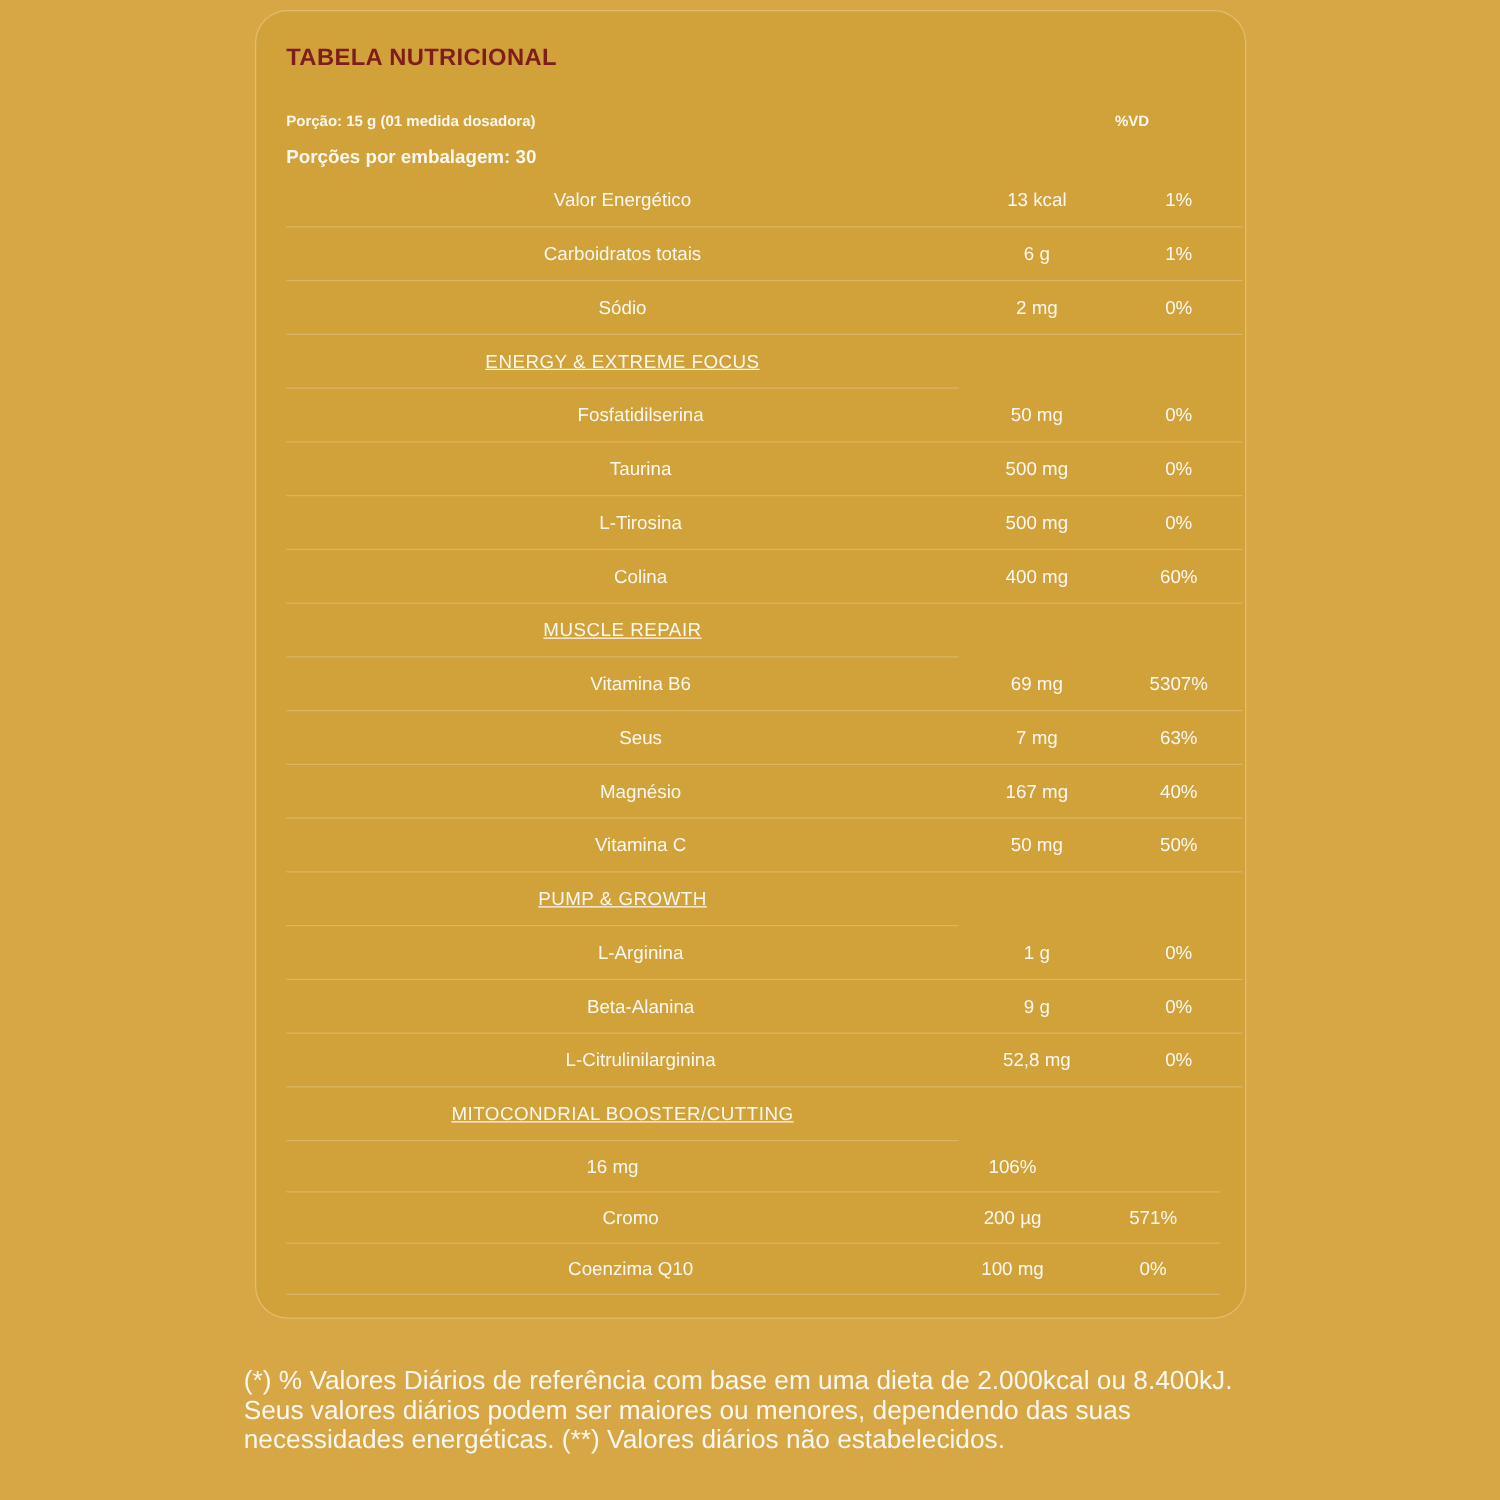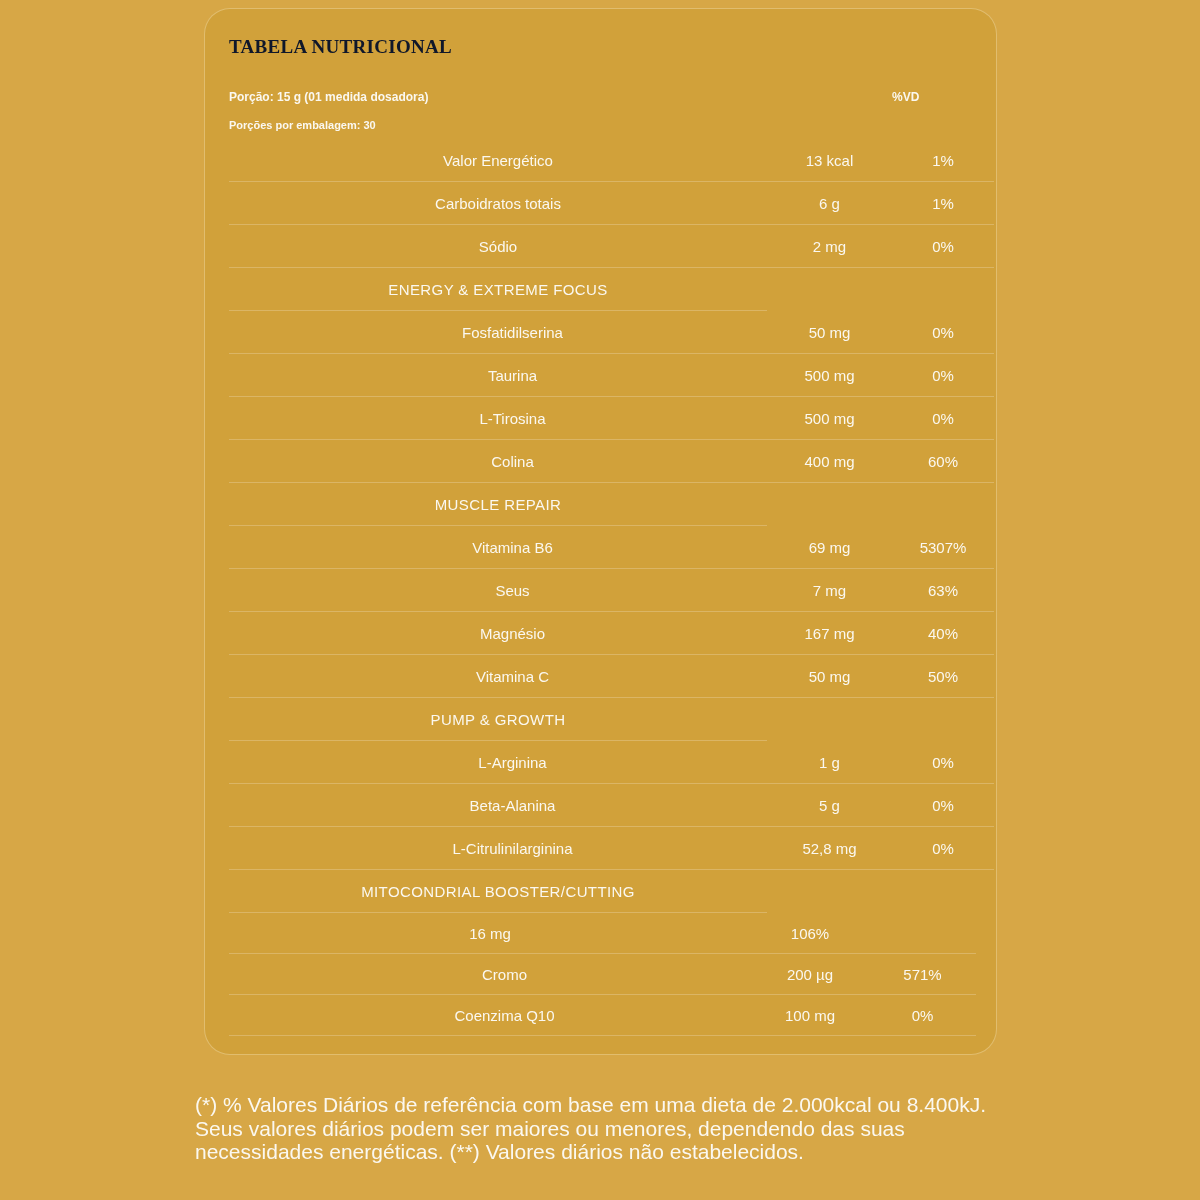--- a/index.html
+++ b/index.html
@@ -23,54 +23,54 @@
     width:793px; height:1047px;
     background:var(--panel);
     border:1px solid var(--panel_border);
     border-radius:26px;
     padding:26px 2px 0 24px;
   }
   .title{
     font-size:19px;
     font-weight:800;
     letter-spacing:0.3px;
-    color:#0f172a;
+    color:#7f1d1d;
     height:24px;
     line-height:24px;
     margin-bottom:24px;
-    font-family:Liberation Serif, serif;
   }
   .serving-row{
     display:grid;
     grid-template-columns:663px 1fr;
     align-items:center;
     height:28px;
     font-weight:700;
     font-size:12px;
   }
   .servings-row{
     height:28px;
     display:flex;
     align-items:center;
     font-weight:700;
-    font-size:11px;
+    font-size:15px;
   }
   .table{font-size:15px;text-align:center;}
   .row{
     display:grid;
     grid-template-columns:538px 125px 1fr;
     align-items:center;
     height:43px;
     border-bottom:1px solid var(--divider);
   }
   .row .value,.row .vd{font-weight:500;}
   .row.section{
     border-bottom:none;
     position:relative;
     letter-spacing:0.4px;
+    text-decoration:underline;
   }
   .row.section::after{
     content:'';
     position:absolute;
     bottom:0; left:0;
     width:538px; height:1px;
     background:var(--divider);
   }
   .row.indent .label{padding-left:29px;}
   .row.narrow{
@@ -167,21 +167,21 @@
       <div class="row section">
         <span class="label">PUMP &amp; GROWTH</span>
       </div>
       <div class="row item indent">
         <span class="label">L-Arginina</span>
         <span class="value">1 g</span>
         <span class="vd">0%</span>
       </div>
       <div class="row item indent">
         <span class="label">Beta-Alanina</span>
-        <span class="value">5 g</span>
+        <span class="value">9 g</span>
         <span class="vd">0%</span>
       </div>
       <div class="row item indent">
         <span class="label">L-Citrulinilarginina</span>
         <span class="value">52,8 mg</span>
         <span class="vd">0%</span>
       </div>
       <div class="row section">
         <span class="label">MITOCONDRIAL BOOSTER/CUTTING</span>
       </div>

